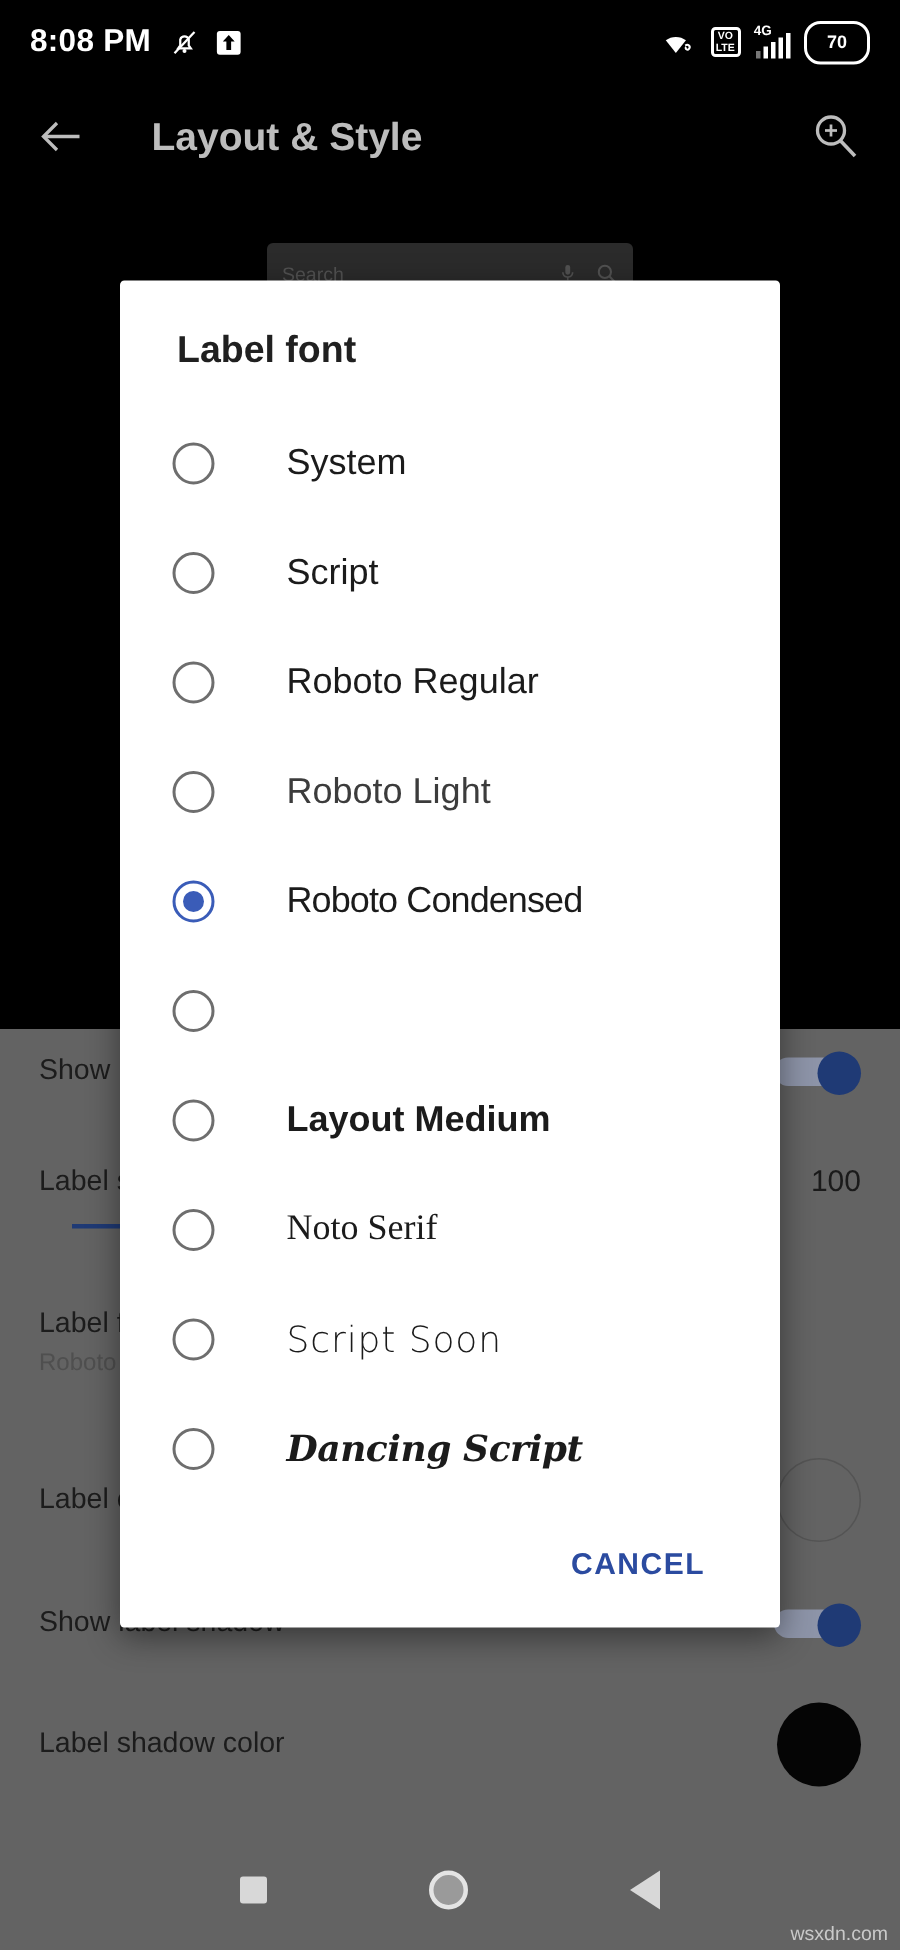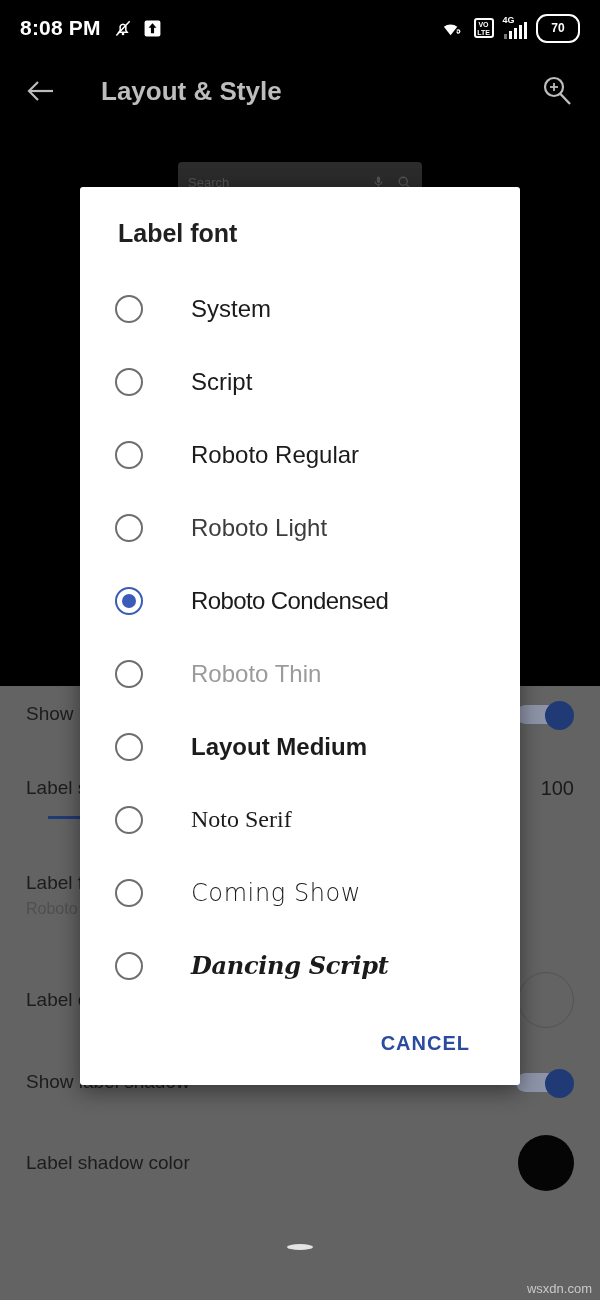--- a/index.html
+++ b/index.html
@@ -127,21 +127,20 @@
   }
   .color-circle.filled { background: #050505; }
 
   
   .navbar {
     position: absolute; left: 0; top: 1220px;
     width: 600px; height: 80px;
     background: #636363;
     display: flex; align-items: center; justify-content: center;
     gap: 108px;
-    flex-direction: column;
   }
   .nav-square { width: 18px; height: 18px; background: #d8d8d8; border-radius: 2px; }
   .nav-circle { width: 26px; height: 26px; border-radius: 50%; border: 3px solid #e4e4e4; background: #9a9a9a; }
   .nav-triangle {
     width: 0; height: 0;
     border-top: 13px solid transparent;
     border-bottom: 13px solid transparent;
     border-right: 20px solid #d8d8d8;
   }
   .watermark {
@@ -343,33 +342,32 @@
         <div class="option">
           <span class="radio"></span>
           <span class="opt-label f-light">Roboto Light</span>
         </div>
         <div class="option">
           <span class="radio checked"></span>
           <span class="opt-label f-condensed">Roboto Condensed</span>
         </div>
         <div class="option">
           <span class="radio"></span>
-          <span class="opt-label f-thin">Roboto Thin</span>
         </div>
         <div class="option">
           <span class="radio"></span>
           <span class="opt-label f-medium">Layout Medium</span>
         </div>
         <div class="option">
           <span class="radio"></span>
           <span class="opt-label f-serif">Noto Serif</span>
         </div>
         <div class="option">
           <span class="radio"></span>
-          <span class="opt-label f-handwriting">Coming Show</span>
+          <span class="opt-label f-handwriting">Script Soon</span>
         </div>
         <div class="option">
           <span class="radio"></span>
           <span class="opt-label f-script">Dancing Script</span>
         </div>
       </div>
     <button class="cancel-btn">CANCEL</button>
   </div>
 
   <div class="navbar">

